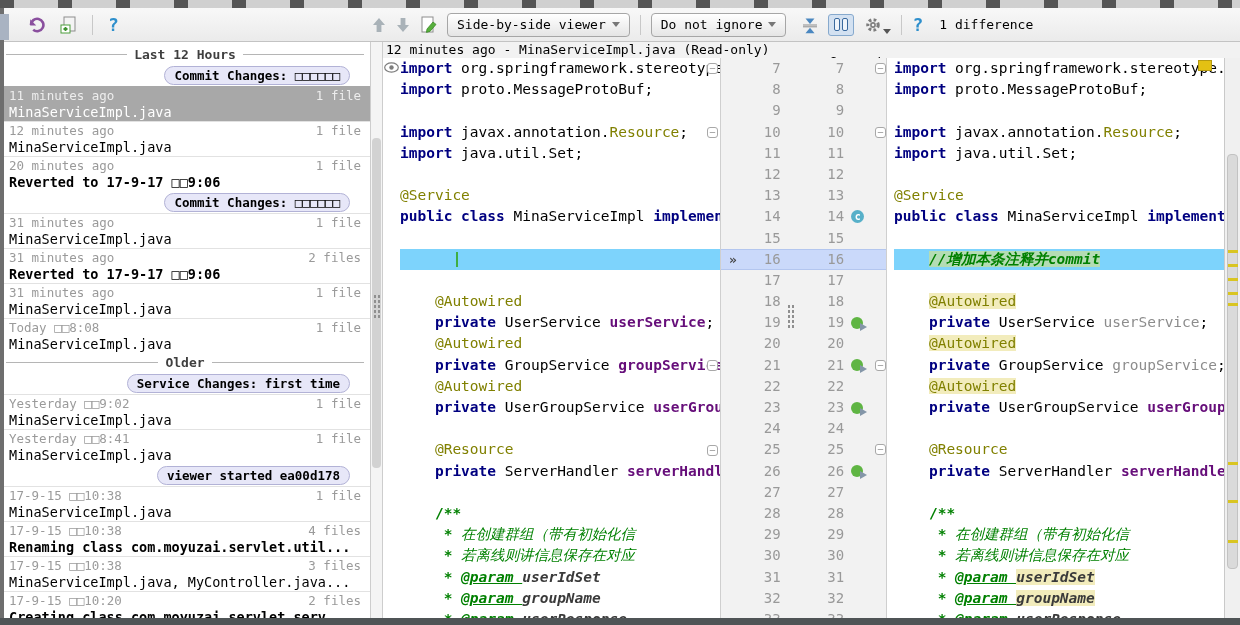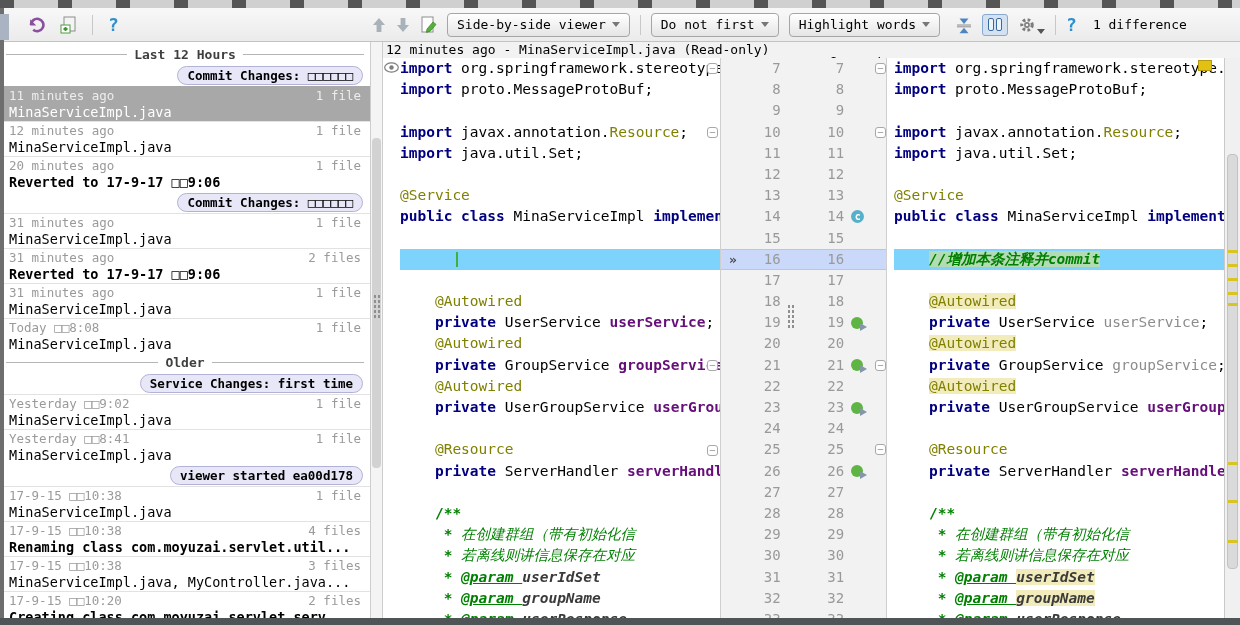--- a/index.html
+++ b/index.html
@@ -32,21 +32,21 @@
   .gearwrap{ display:flex; align-items:flex-end; }
 
   
   .main{ position:relative; display:flex; height:576px; }
 
   
   .sidebar{ width:370px; flex:none; background:#fff; overflow:hidden; padding-top:3px; }
   .sep-row{ display:flex; align-items:center; height:19px; padding:0 6px; }
   .sep-row .line{ flex:1; border-top:1px solid #b5b5b5; }
   .sep-row .lab{ padding:0 7px; font-size:13px; font-weight:bold; color:#3f3f3f; white-space:nowrap; }
-  .pill-row{ display:flex; justify-content:flex-end; align-items:center; height:22px; padding:0 7px; }
+  .pill-row{ display:flex; justify-content:flex-end; align-items:center; height:22px; padding:0 20px; }
   .pill{ background:#e7e7f8; border:1px solid #b2b2d6; border-radius:10px; padding:0 9px;
     font-size:12.5px; font-weight:bold; line-height:17px; color:#000; white-space:nowrap; }
   .hitem{ height:35px; padding:1px 9px 4px 9px; border-top:1px solid #e2e2e2; overflow:hidden; cursor:default; }
   .hitem .r1{ display:flex; justify-content:space-between; font-size:12.5px; color:#9a9a9a; line-height:16px; }
   .hitem .r2{ font-size:13.5px; color:#000; line-height:17px; white-space:nowrap; overflow:hidden; }
   .hitem.bold .r2{ font-weight:bold; }
   .hitem.sel{ background:#a8a8a8; border-top-color:#a8a8a8; }
   .hitem.sel .r1{ color:#ededed; }
   .hitem.sel .r2{ color:#fff; }
 
@@ -161,25 +161,21 @@
             <rect x="2" y="1" width="11" height="15" fill="#fff" stroke="#8d8d8d"></rect>
             <path d="M7 13l6-7 3 2.4-6 7-3.6 1z" fill="#57b03c" stroke="#3e8a2a" stroke-width=".8"></path>
           </svg>
       </span>
       <span class="dd">
         <span>Side-by-side viewer</span>
         <span class="caret-down"></span>
       </span>
       <span class="tb-sep"></span>
       <span class="dd">
-        <span>Do not first</span>
-        <span class="caret-down"></span>
-      </span>
-      <span class="dd">
-        <span>Highlight words</span>
+        <span>Do not ignore</span>
         <span class="caret-down"></span>
       </span>
       <span title="Collapse unchanged fragments" style="margin-left:6px">
         <svg width="16" height="18" viewBox="0 0 16 18">
             <path d="M8 8L3.5 2.5h9z" fill="#4a87c0"></path>
             <path d="M1 9h14M1 10.8h14" stroke="#8d8d8d"></path>
             <path d="M8 11.8l4.5 5.5h-9z" fill="#4a87c0"></path>
           </svg>
       </span>
       <span class="toggle-on" title="Synchronize scrolling">

